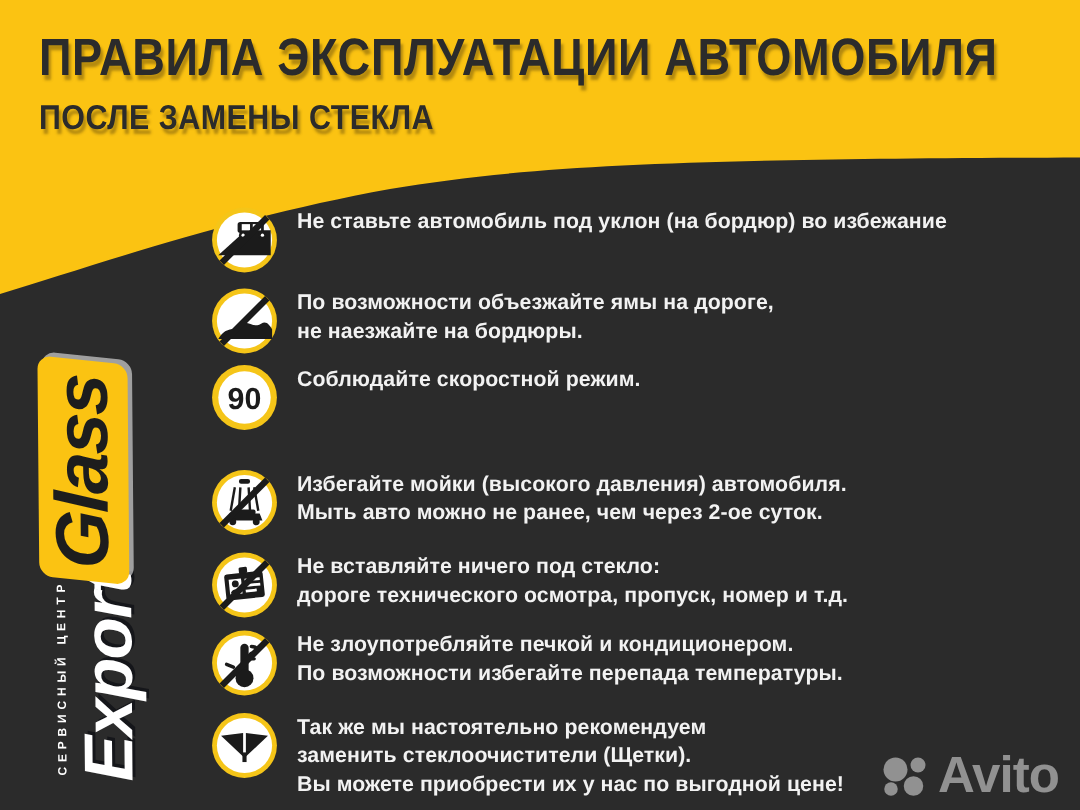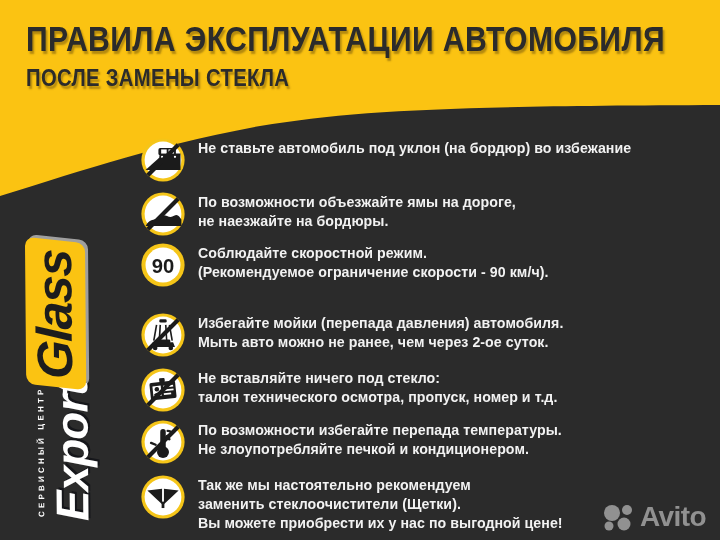--- a/index.html
+++ b/index.html
@@ -189,21 +189,21 @@
     bottom: 8px;
     display: flex;
     align-items: center;
     z-index: 8;
     opacity: 0.92;
   }
   #avito-dots { margin-right: 4px; }
   #avito-word {
     font-family: "Liberation Sans", sans-serif;
     font-weight: bold;
-    font-size: 28px;
+    font-size: 34px;
     line-height: 30px;
     letter-spacing: -0.6px;
     color: #9a9a9a;
   }
 </style>
 </head>
 <body>
 
 <div id="poster">
 
@@ -261,79 +261,78 @@
     </div>
 
     <div class="rule r3">
       <svg class="rule-icon" viewBox="0 0 100 100">
         <circle cx="50" cy="50" r="47" fill="#F5C518"></circle>
         <circle cx="50" cy="50" r="38" fill="#fff"></circle>
         <text x="50" y="67" text-anchor="middle" font-family="Liberation Sans, sans-serif" font-weight="bold" font-size="44" fill="#1b1b1b">90</text>
       </svg>
       <div class="rule-text">
         <span class="line">Соблюдайте скоростной режим.</span>
-        <span class="line">(Рекомендуемое ограничение скорости - 90 км/ч).</span>
       </div>
     </div>
 
     <div class="rule r4">
       <svg class="rule-icon" viewBox="0 0 100 100">
         <circle cx="50" cy="50" r="47" fill="#F5C518"></circle>
         <circle cx="50" cy="50" r="40" fill="#fff"></circle>
         <rect x="42" y="16" width="16" height="7" rx="3" fill="#1b1b1b"></rect>
         <line x1="36" y1="28" x2="30" y2="62" stroke="#1b1b1b" stroke-width="3.5"></line>
         <line x1="44" y1="28" x2="42" y2="62" stroke="#1b1b1b" stroke-width="3.5"></line>
         <line x1="56" y1="28" x2="58" y2="62" stroke="#1b1b1b" stroke-width="3.5"></line>
         <line x1="64" y1="28" x2="70" y2="62" stroke="#1b1b1b" stroke-width="3.5"></line>
         <path d="M24 76 L28 66 L72 66 L76 76 Z" fill="#1b1b1b"></path>
         <rect x="34" y="60" width="32" height="8" rx="3" fill="#1b1b1b"></rect>
         <circle cx="33" cy="78" r="5" fill="#1b1b1b"></circle>
         <circle cx="67" cy="78" r="5" fill="#1b1b1b"></circle>
         <line x1="17" y1="83" x2="83" y2="17" stroke="#1b1b1b" stroke-width="9"></line>
       </svg>
       <div class="rule-text">
-        <span class="line">Избегайте мойки (перепада давления) автомобиля.</span>
+        <span class="line">Избегайте мойки (высокого давления) автомобиля.</span>
         <span class="line">Мыть авто можно не ранее, чем через 2-ое суток.</span>
       </div>
     </div>
 
     <div class="rule r5">
       <svg class="rule-icon" viewBox="0 0 100 100">
         <circle cx="50" cy="50" r="47" fill="#F5C518"></circle>
         <circle cx="50" cy="50" r="40" fill="#fff"></circle>
         <rect x="22" y="32" width="56" height="38" rx="4" fill="#1b1b1b" transform="rotate(-6 50 51)"></rect>
         <rect x="28" y="40" width="18" height="22" fill="#fff" transform="rotate(-6 50 51)"></rect>
         <circle cx="37" cy="47" r="5" fill="#1b1b1b" transform="rotate(-6 50 51)"></circle>
         <path d="M29 60 C31 53 43 53 45 60 Z" fill="#1b1b1b" transform="rotate(-6 50 51)"></path>
         <rect x="51" y="41" width="22" height="4" fill="#fff" transform="rotate(-6 50 51)"></rect>
         <rect x="51" y="49" width="22" height="4" fill="#fff" transform="rotate(-6 50 51)"></rect>
         <rect x="51" y="57" width="16" height="4" fill="#fff" transform="rotate(-6 50 51)"></rect>
         <rect x="44" y="24" width="12" height="9" rx="2" fill="#1b1b1b" transform="rotate(-6 50 51)"></rect>
         <line x1="17" y1="83" x2="83" y2="17" stroke="#1b1b1b" stroke-width="9"></line>
       </svg>
       <div class="rule-text">
         <span class="line">Не вставляйте ничего под стекло:</span>
-        <span class="line">талон технического осмотра, пропуск, номер и т.д.</span>
+        <span class="line">дороге технического осмотра, пропуск, номер и т.д.</span>
       </div>
     </div>
 
     <div class="rule r6">
       <svg class="rule-icon" viewBox="0 0 100 100">
         <circle cx="50" cy="50" r="47" fill="#F5C518"></circle>
         <circle cx="50" cy="50" r="40" fill="#fff"></circle>
         <rect x="44" y="22" width="12" height="44" rx="6" fill="#1b1b1b"></rect>
         <circle cx="50" cy="72" r="13" fill="#1b1b1b"></circle>
         <rect x="47.5" y="28" width="5" height="40" fill="#fff" opacity="0.0"></rect>
         <path d="M60 26 C70 26 70 36 62 36 C55 36 56 44 64 44" stroke="#1b1b1b" stroke-width="5" fill="none" stroke-linecap="round"></path>
         <line x1="24" y1="52" x2="34" y2="56" stroke="#1b1b1b" stroke-width="5" stroke-linecap="round"></line>
         <line x1="17" y1="83" x2="83" y2="17" stroke="#1b1b1b" stroke-width="9"></line>
       </svg>
       <div class="rule-text">
+        <span class="line">Не злоупотребляйте печкой и кондиционером.</span>
         <span class="line">По возможности избегайте перепада температуры.</span>
-        <span class="line">Не злоупотребляйте печкой и кондиционером.</span>
       </div>
     </div>
 
     <div class="rule r7">
       <svg class="rule-icon" viewBox="0 0 100 100">
         <circle cx="50" cy="50" r="47" fill="#F5C518"></circle>
         <circle cx="50" cy="50" r="40" fill="#fff"></circle>
         <path d="M16 36 L48 32 L48 66 Z" fill="#1b1b1b"></path>
         <path d="M84 36 L52 32 L52 66 Z" fill="#1b1b1b"></path>
         <rect x="47" y="60" width="6" height="14" fill="#1b1b1b"></rect>

